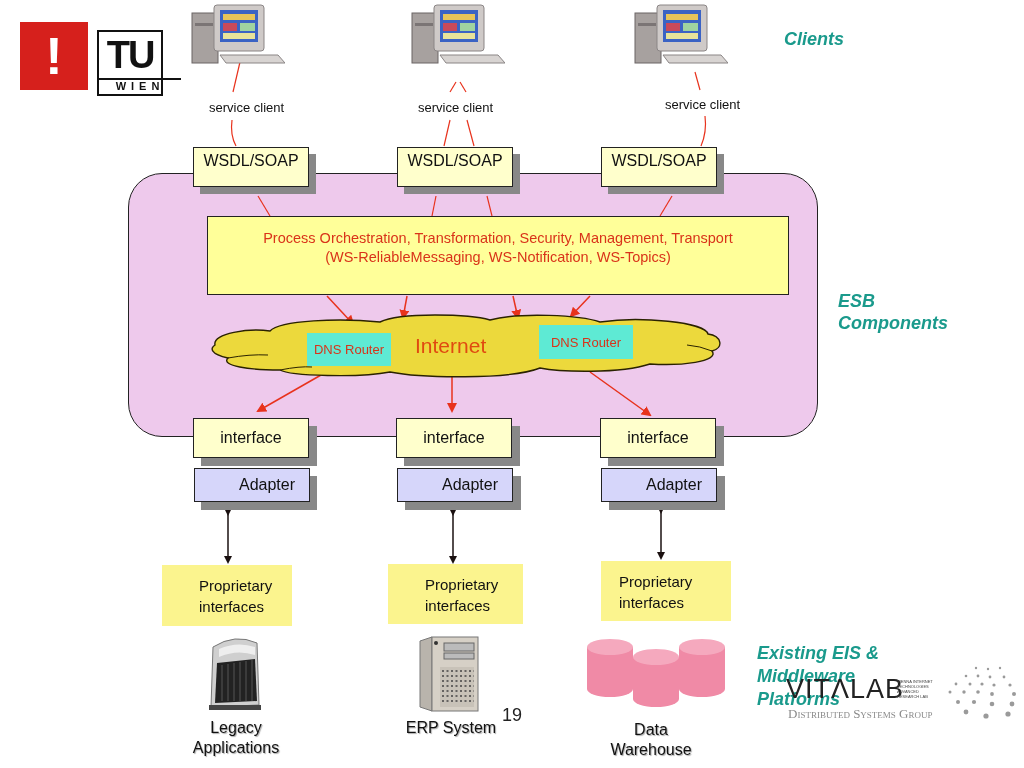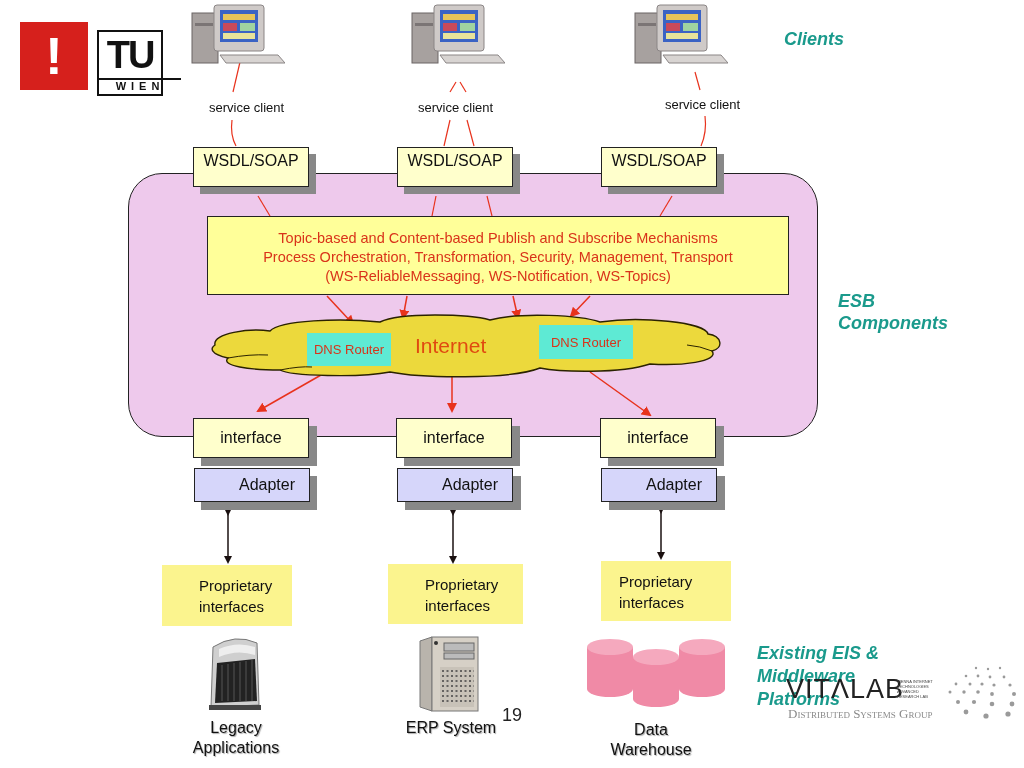--- a/index.html
+++ b/index.html
@@ -134,21 +134,20 @@
 <div class="label" style="left:665px;top:97px;">service client</div>
 
 <div class="shadow" style="left:200px;top:154px;width:116px;height:40px;"></div>
 <div class="box wsdl" style="left:193px;top:147px;">WSDL/SOAP</div>
 <div class="shadow" style="left:404px;top:154px;width:116px;height:40px;"></div>
 <div class="box wsdl" style="left:397px;top:147px;">WSDL/SOAP</div>
 <div class="shadow" style="left:608px;top:154px;width:116px;height:40px;"></div>
 <div class="box wsdl" style="left:601px;top:147px;">WSDL/SOAP</div>
 
 <div class="abs" style="left:207px;top:216px;width:582px;height:79px;background:#ffff99;border:1px solid #222;box-sizing:border-box;color:#d9331a;font-size:14.5px;text-align:center;line-height:19px;padding-top:12px;">
-  <div>Topic-based and Content-based Publish and Subscribe Mechanisms</div>
   <div>Process Orchestration, Transformation, Security, Management, Transport</div>
   <div>(WS-ReliableMessaging, WS-Notification, WS-Topics)</div>
 </div>
 
 <div class="dns" style="left:307px;top:333px;width:84px;height:33px;">DNS Router</div>
 <div class="abs" style="left:415px;top:334px;font-size:21px;color:#e04a10;">Internet</div>
 <div class="dns" style="left:539px;top:325px;width:94px;height:34px;">DNS Router</div>
 
 <div class="teal" style="left:838px;top:290px;">
   <div>ESB</div>

